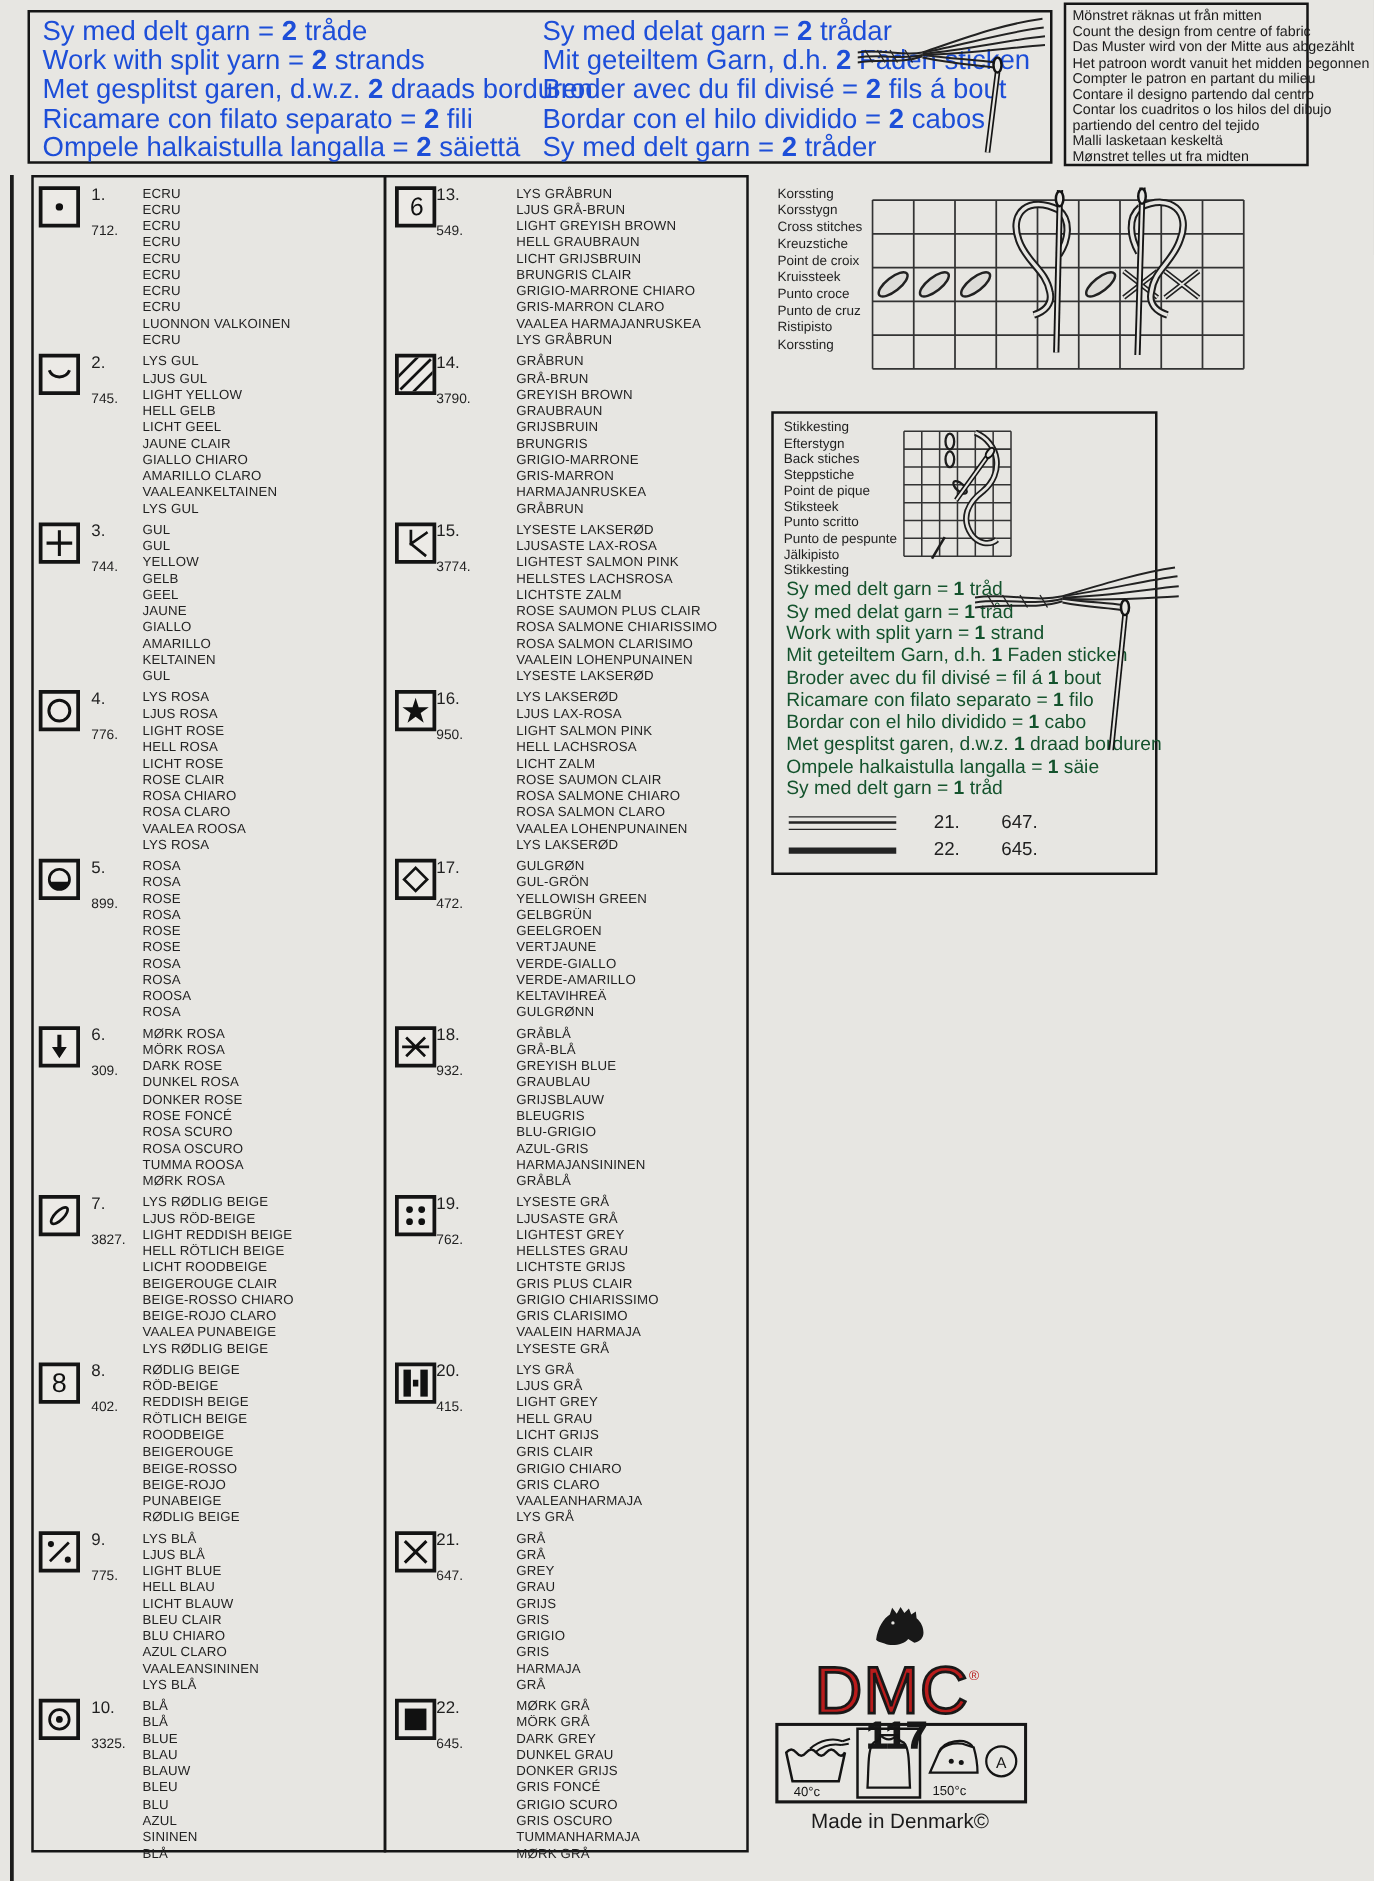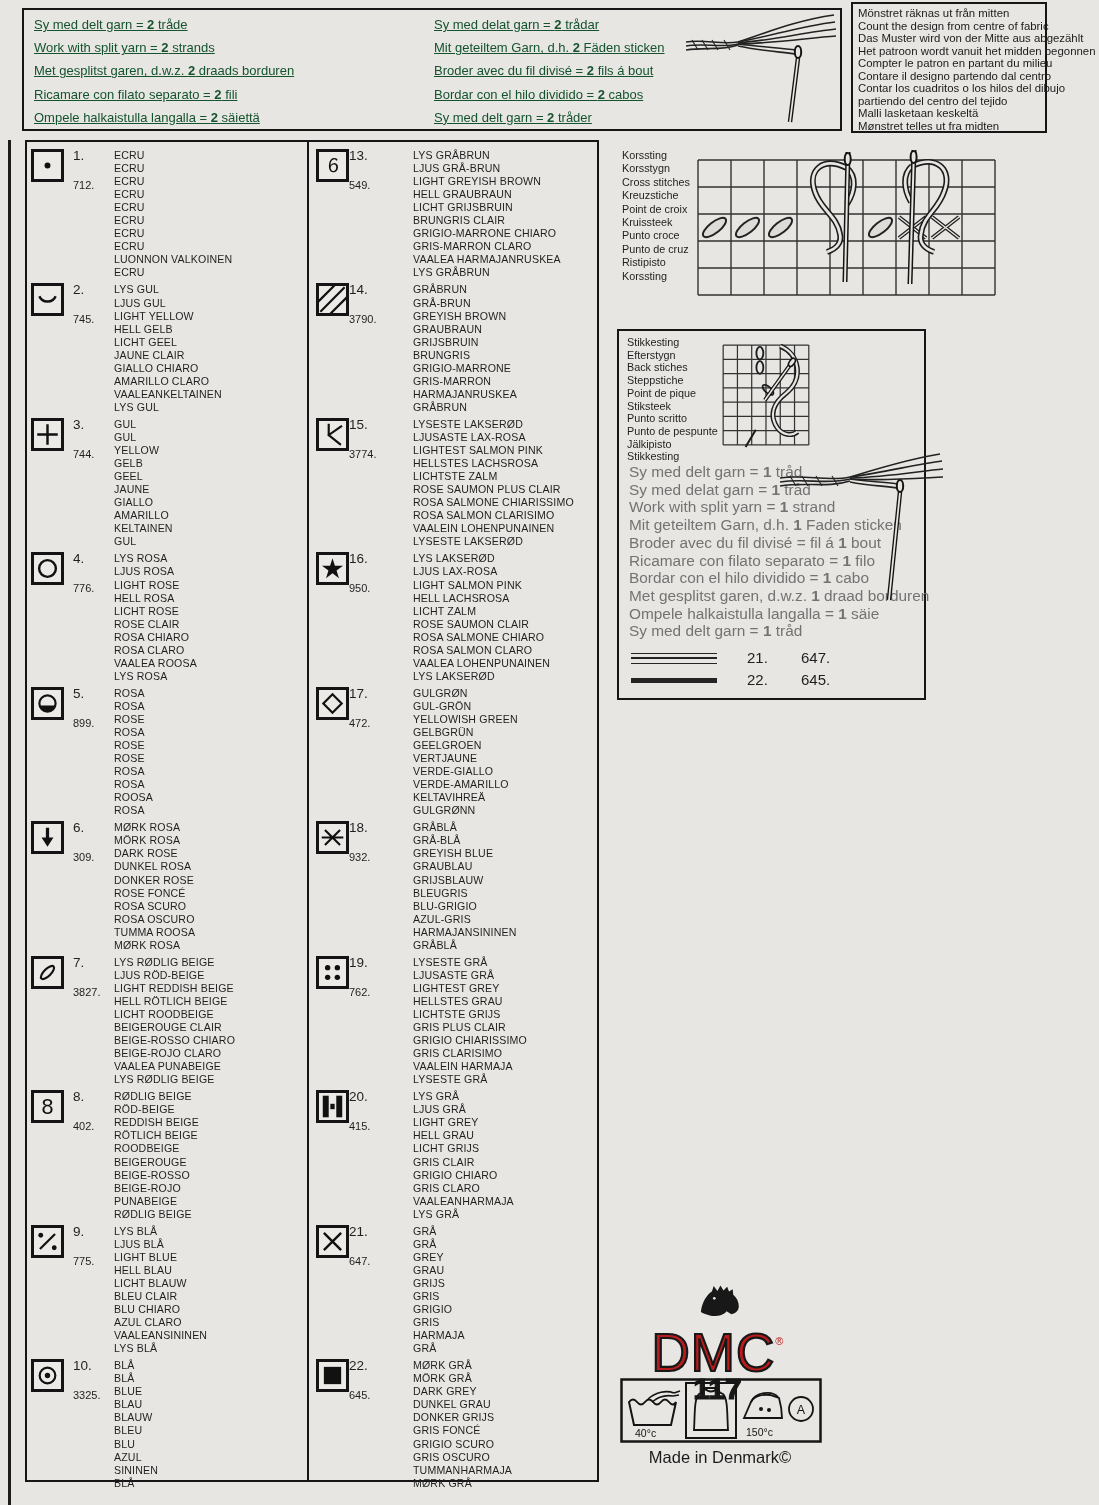--- a/index.html
+++ b/index.html
@@ -5,21 +5,21 @@
   html,body{margin:0;padding:0;}
   body{background:#cfcecb;}
   .page{position:relative;width:1099px;height:1505px;background:#e7e6e2;overflow:hidden;
         font-family:"Liberation Sans", sans-serif;color:#1f1f1f;}
   .abs{position:absolute;}
   b{font-weight:bold;}
   
   .left-rule{left:8px;top:140px;width:3px;height:1365px;background:#1c1c1c;}
   
   .header-box{left:22px;top:8px;width:816px;height:119px;border:2.5px solid #161616;}
-  .hdr-col{position:absolute;top:3px;font-size:13px;line-height:23.2px;white-space:nowrap;color:#14532d;text-decoration:underline;}
+  .hdr-col{position:absolute;top:3px;font-size:22px;line-height:23.2px;white-space:nowrap;color:#1d4ed8;}
   #hdr-left{left:10px;}
   #hdr-mid{left:410px;}
   .hdr-needle{position:absolute;left:662px;top:2px;width:152px;height:114px;pointer-events:none;}
   .topright-box{left:851px;top:2px;width:196px;height:131px;border:2px solid #161616;box-sizing:border-box;
                 padding:3px 5px;font-size:11.4px;line-height:12.55px;white-space:nowrap;color:#1b1b1b;}
   
   .legend-box{top:140px;border:2.5px solid #161616;box-sizing:border-box;padding-top:6px;background:transparent;}
   #legend-left{left:25px;width:284px;height:1342px;}
   #legend-right{left:307px;width:292px;height:1342px;}
   .entry{display:flex;align-items:flex-start;min-height:130.6px;margin-bottom:3px;}
@@ -34,21 +34,21 @@
   .ecode{font-size:11px;margin-top:16px;}
   .enames{flex:1;padding-top:1px;}
   .ename{font-size:10.6px;line-height:13.05px;letter-spacing:.15px;white-space:nowrap;}
   
   #cross-labels{left:622px;top:149px;font-size:10.8px;line-height:13.4px;white-space:nowrap;}
   .cross-svg{left:697px;top:146px;width:303px;height:153px;}
   
   .back-box{left:617px;top:312px;width:309px;height:371px;border:2.5px solid #161616;box-sizing:border-box;margin-top:17px;}
   #back-labels{position:absolute;left:8px;top:5px;font-size:10.8px;line-height:12.7px;white-space:nowrap;}
   .back-svg{position:absolute;left:103px;top:13px;width:90px;height:104px;}
-  #strand-lines{position:absolute;left:10px;top:132px;font-size:15.4px;line-height:17.7px;white-space:nowrap;color:#737373;}
+  #strand-lines{position:absolute;left:10px;top:132px;font-size:15.4px;line-height:17.7px;white-space:nowrap;color:#14532d;}
   .sample-row{position:absolute;left:10px;height:20px;width:280px;}
   .sample-row .lbl{position:absolute;font-size:15px;}
   .s-num{left:118px;} .s-code{left:172px;}
   .sample-line{position:absolute;left:2px;top:4px;width:86px;}
   .line-thin{height:9px;border-top:1.8px solid #242424;border-bottom:1.8px solid #242424;}
   .line-thin::after{content:"";position:absolute;left:0;right:0;top:3px;height:1.8px;background:#242424;}
   .line-thick{top:7px;height:4.5px;background:#242424;}
   .bs-needle{left:780px;top:452px;width:165px;height:150px;pointer-events:none;}
   
   .brand{left:605px;top:1284px;width:225px;text-align:center;}

